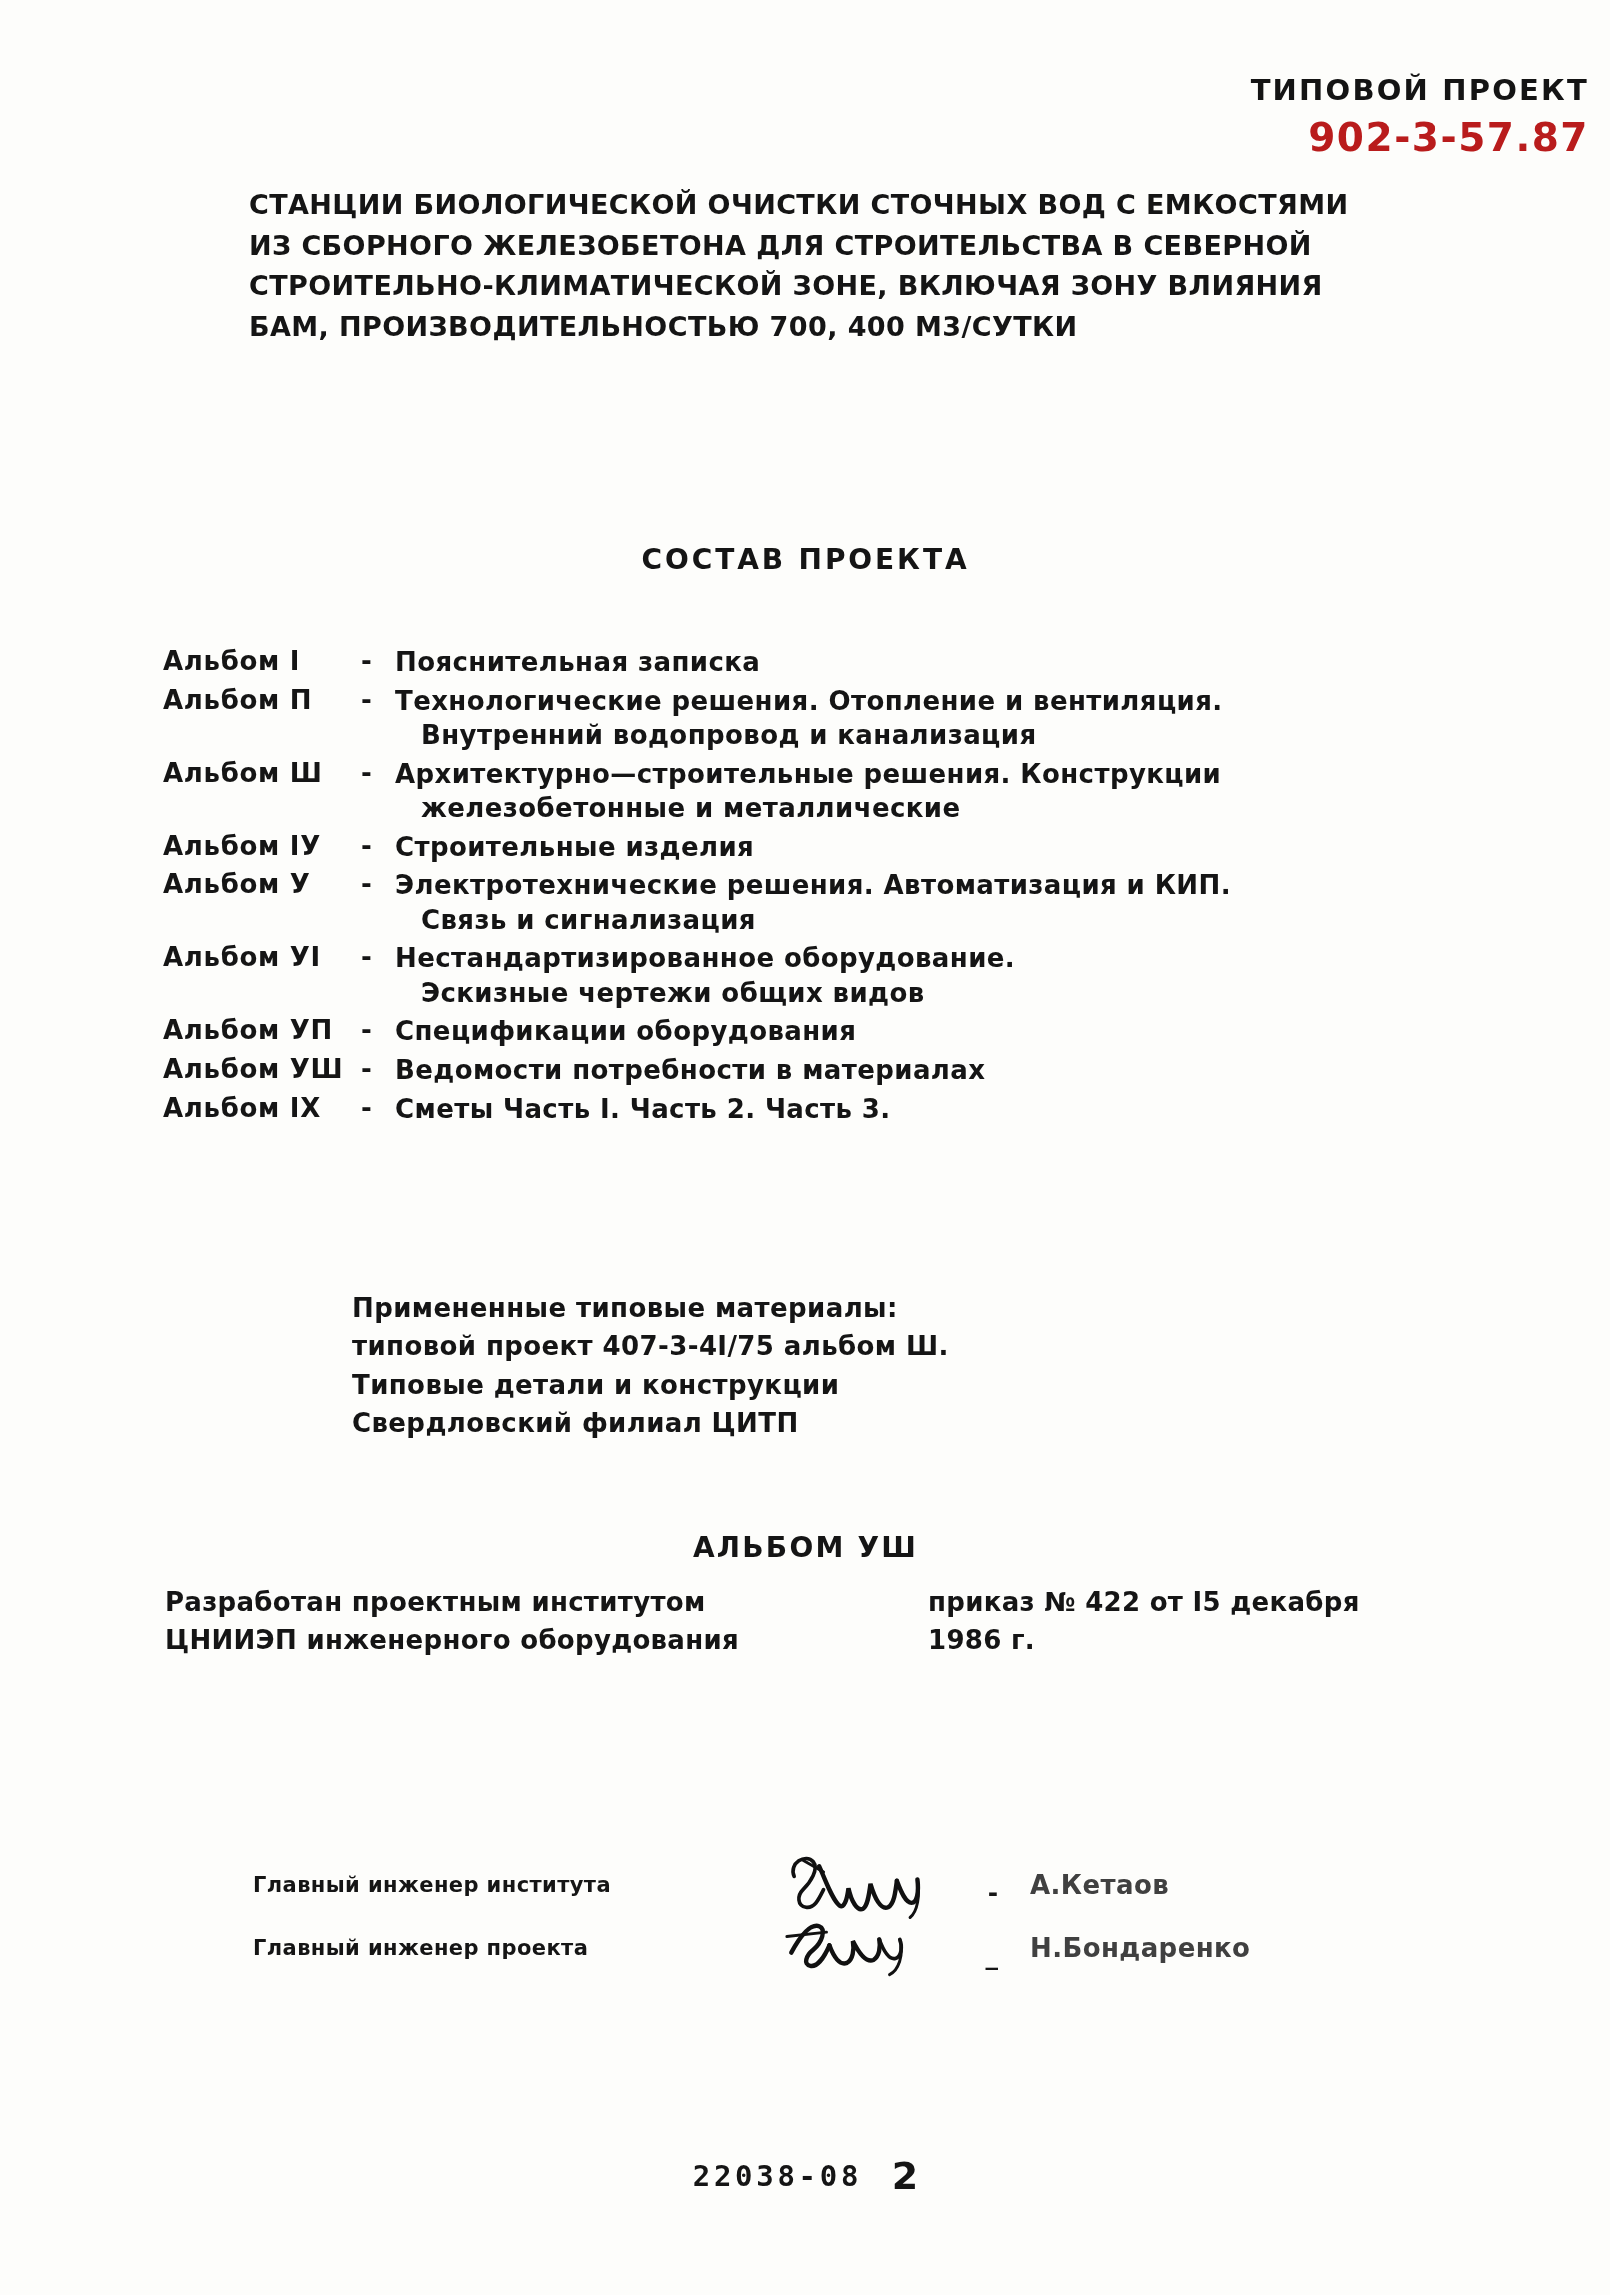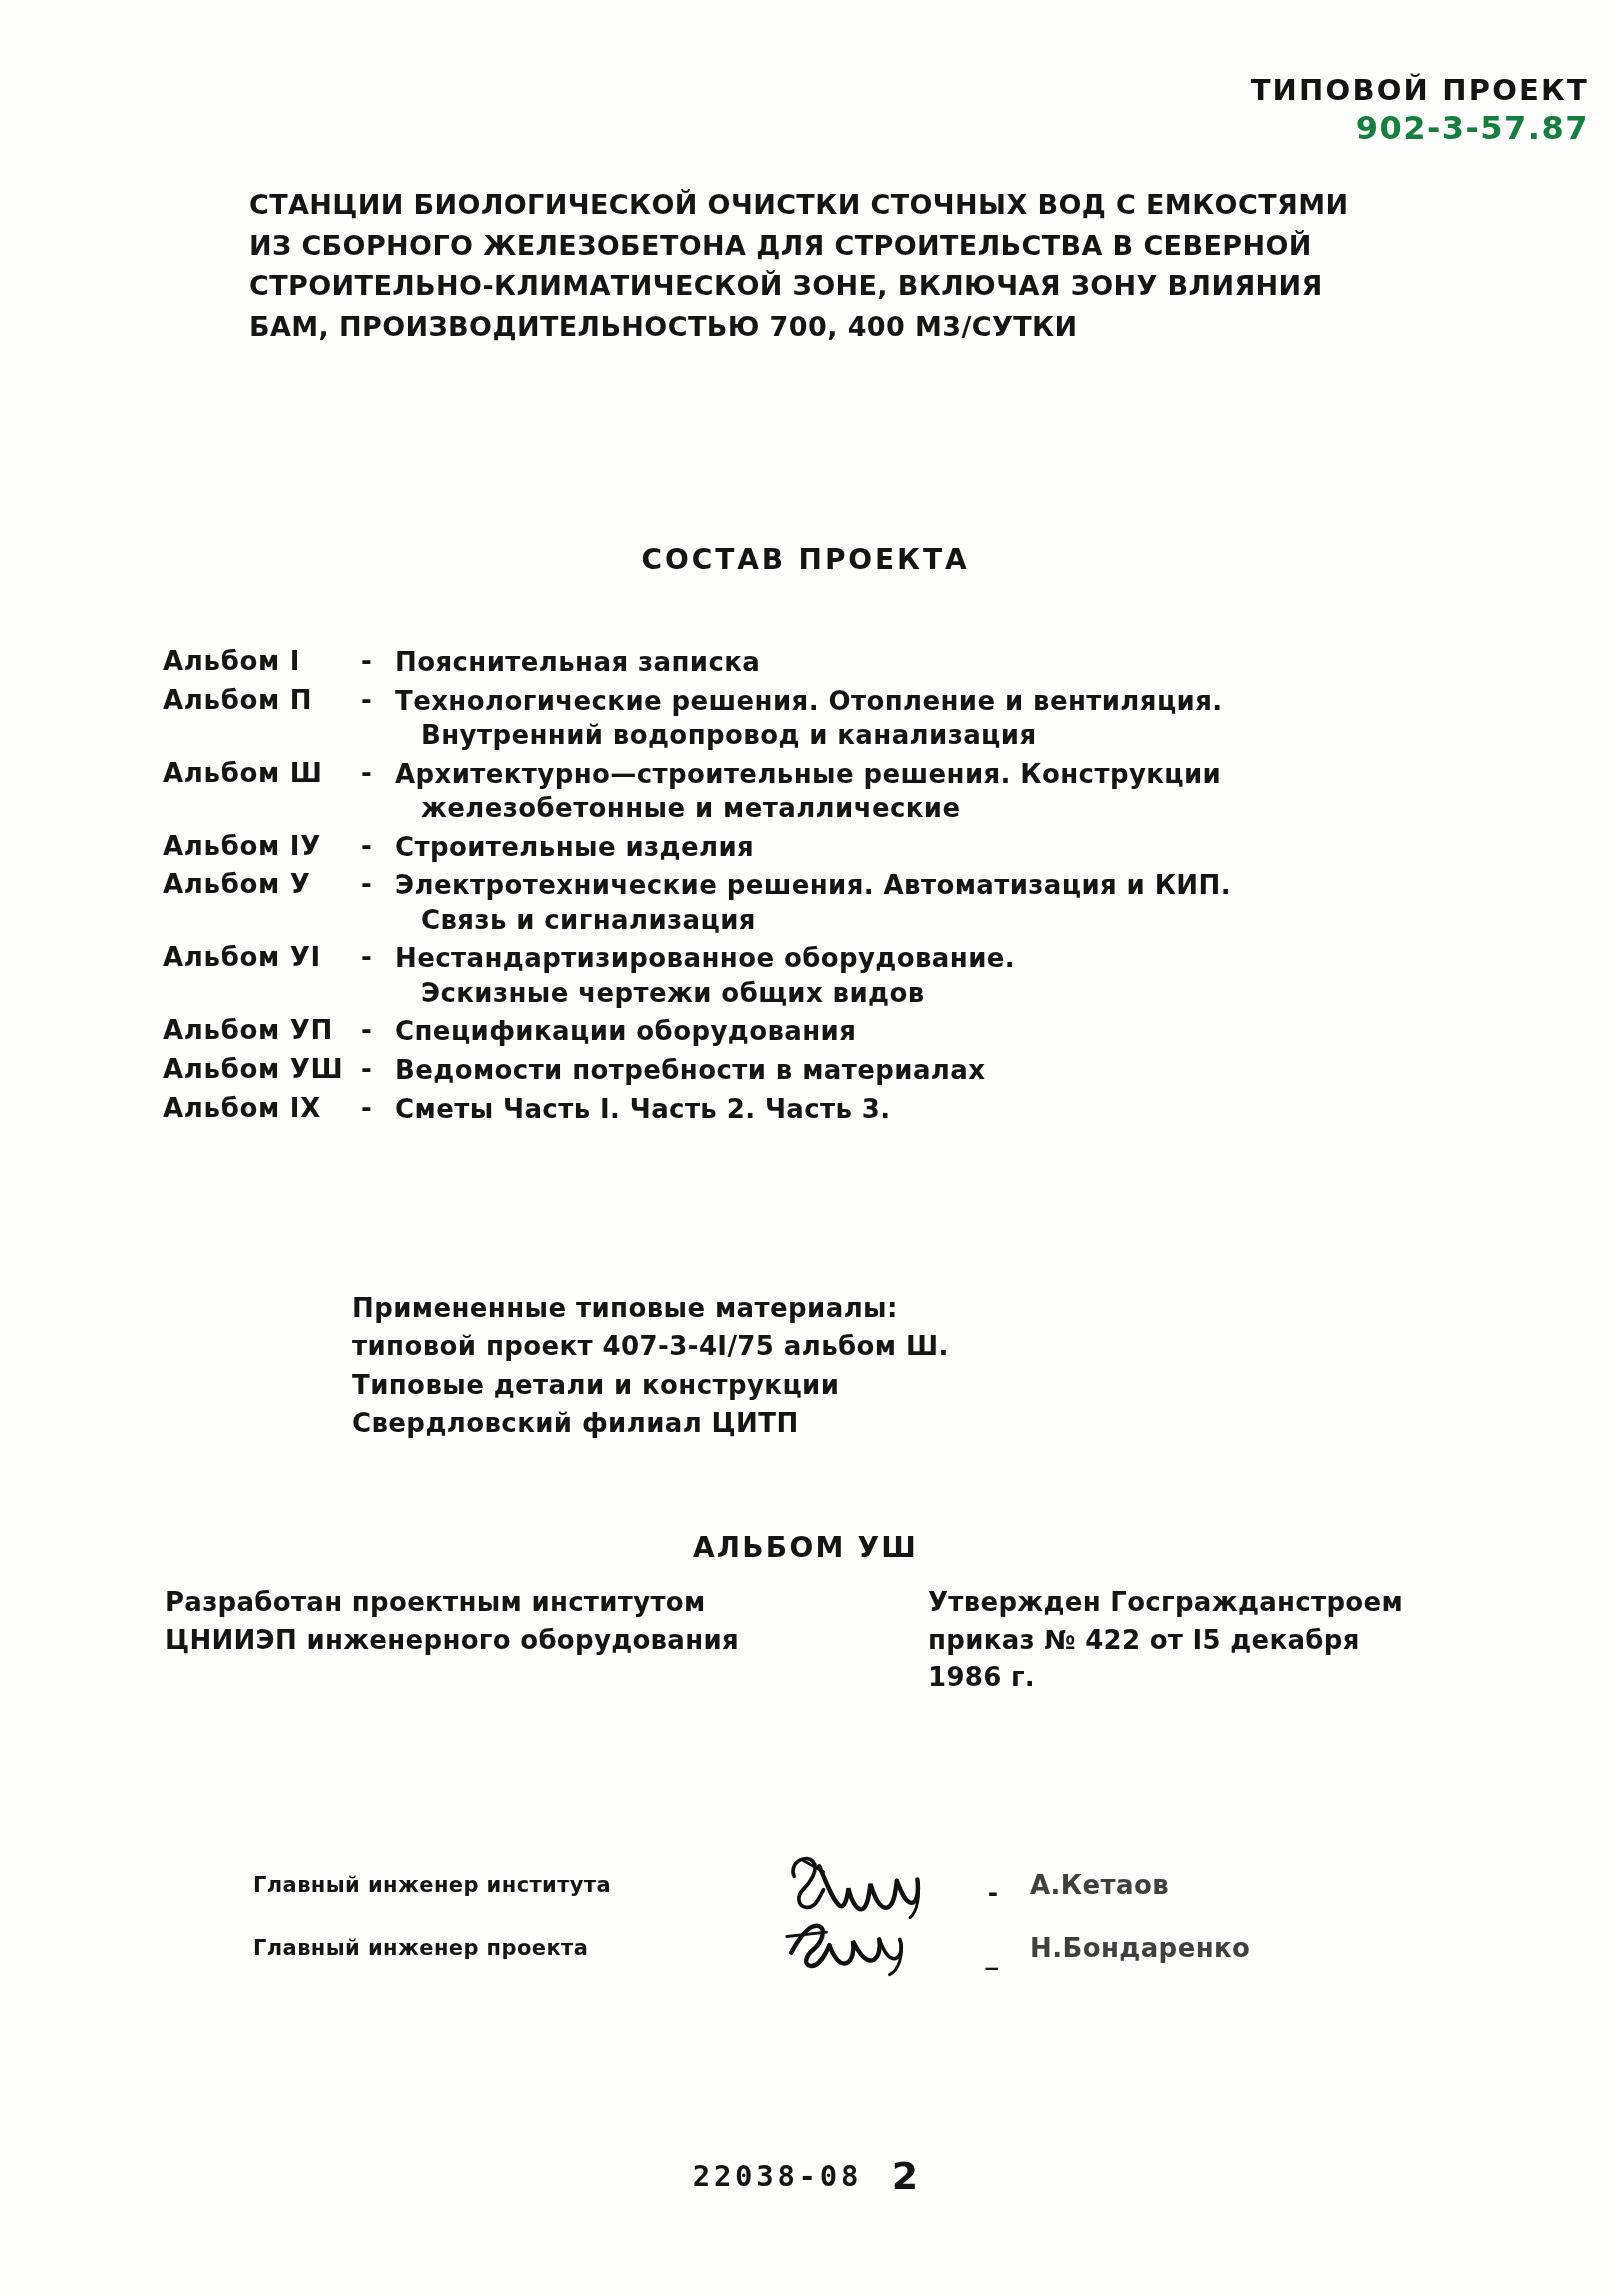--- a/index.html
+++ b/index.html
@@ -33,25 +33,25 @@
   }
   .doc-header .kicker {
     font-family: "DejaVu Sans", sans-serif;
     font-size: 29px;
     letter-spacing: 2.2px;
     font-weight: 700;
     color: #141414;
   }
   .doc-header .code {
     font-family: "DejaVu Sans", sans-serif;
-    font-size: 32px;
+    font-size: 39px;
     letter-spacing: 1.5px;
     font-weight: 700;
-    margin-top: 2px;
-    color: #15803d;
+    margin-top: 8px;
+    color: #b91c1c;
   }
 
   .title-block {
     position: absolute;
     left: 249px;
     top: 185px;
     width: 1129px;
     text-align: left;
     font-size: 27px;
     line-height: 1.50;
@@ -339,21 +339,20 @@
   </div>
 
   <div class="album-name">АЛЬБОМ УШ</div>
 
   <div class="approval">
     <div class="col left">
       <div>Разработан проектным институтом</div>
       <div>ЦНИИЭП инженерного оборудования</div>
     </div>
     <div class="col right">
-      <div>Утвержден Госгражданстроем</div>
       <div>приказ № 422 от I5 декабря</div>
       <div>1986 г.</div>
     </div>
   </div>
 
   <div class="signatures">
 
     <div class="sig-row">
       <div class="sig-role">Главный инженер института</div>
       <div class="sig-mark">

